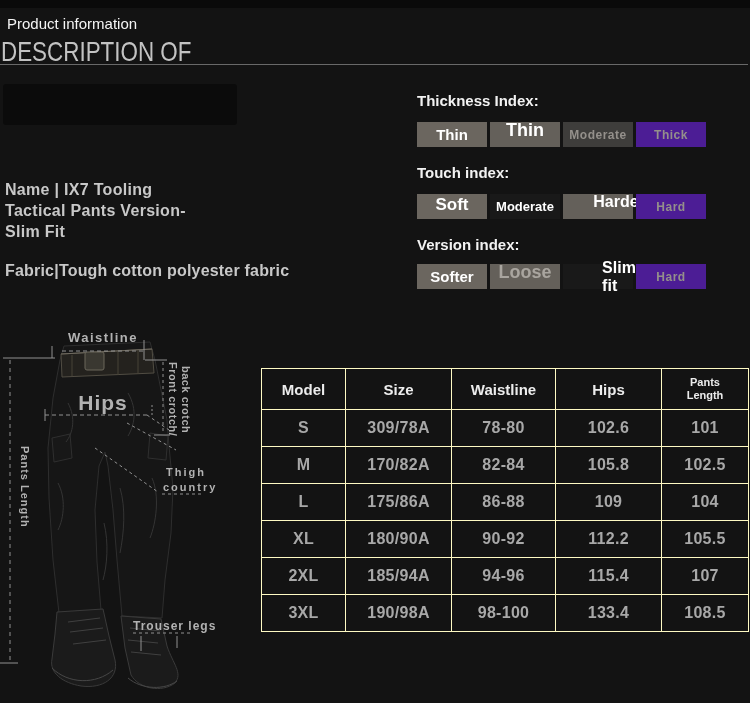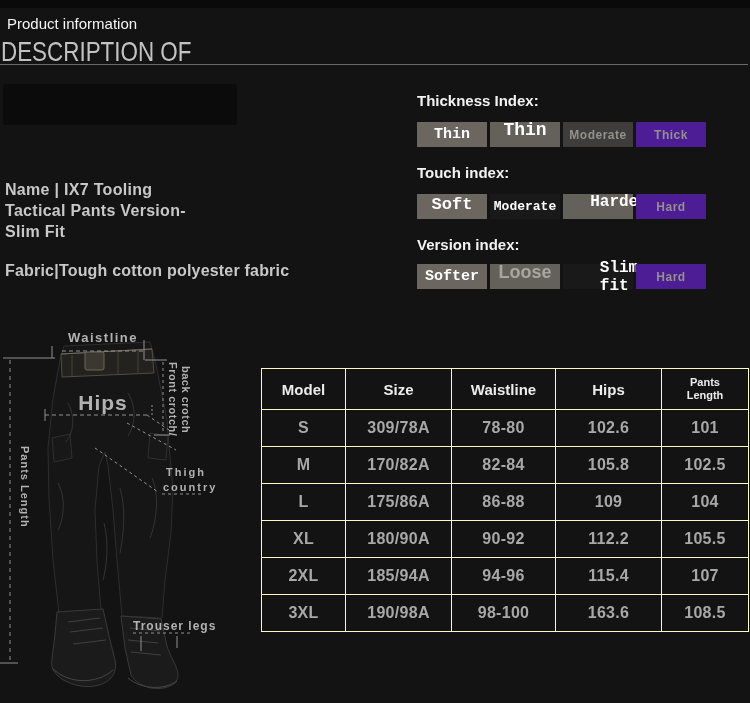--- a/index.html
+++ b/index.html
@@ -21,21 +21,21 @@
   .fabric{position:absolute;left:5px;top:262px;font-size:16px;font-weight:bold;color:#c8c8c8;letter-spacing:.2px;}
 
   .idx-label{position:absolute;left:417px;font-size:15px;font-weight:bold;color:#f2f2f2;}
   .btn-row{position:absolute;left:417px;display:flex;gap:3px;}
   .btn{
     width:70px;height:25px;display:flex;align-items:center;justify-content:center;
     font-weight:bold;box-sizing:border-box;overflow:visible;
   }
   .g1{background:#6b665f;} .g2{background:#64605a;}
   .dk{background:#3e3d3b;} .lt{background:#4c1d95;} .blk{background:#191919;}
-  .tw{color:#fff;font-family:Liberation Mono, monospace;} .tg{color:#94908b;} .tl{color:#a9a59f;}
+  .tw{color:#fff;} .tg{color:#94908b;} .tl{color:#a9a59f;}
   .s12{font-size:12px;letter-spacing:.5px;} .s13{font-size:13px;} .s15{font-size:15px;}
   .s16{font-size:16px;padding-left:42px;} .s17{font-size:17px;} .s18{font-size:18px;}
   .up4{padding-bottom:9px;} .up2{padding-bottom:4px;}
 
   .size-table{
     position:absolute;left:261px;top:368px;width:487px;
     border-collapse:collapse;table-layout:fixed;
   }
   .size-table th,.size-table td{
     border:1px solid #fef9c3;text-align:center;font-weight:bold;padding:0;
@@ -138,21 +138,21 @@
         <td>2XL</td>
         <td>185/94A</td>
         <td>94-96</td>
         <td>115.4</td>
         <td>107</td>
       </tr>
       <tr>
         <td>3XL</td>
         <td>190/98A</td>
         <td>98-100</td>
-        <td>163.6</td>
+        <td>133.4</td>
         <td>108.5</td>
       </tr>
     </tbody>
   </table>
 
   <svg class="figure" width="240" height="385" viewBox="0 0 240 385">
 
     <g>
       <path d="M64,28 L150,24 L155,42 L161,72 L167,102 L169,128 L173,170 L171,215 L165,262 L162,300
                L122,298 L117,242 L113,192 L108,148 L105,134 L99,148 L95,192 L97,244 L101,292

